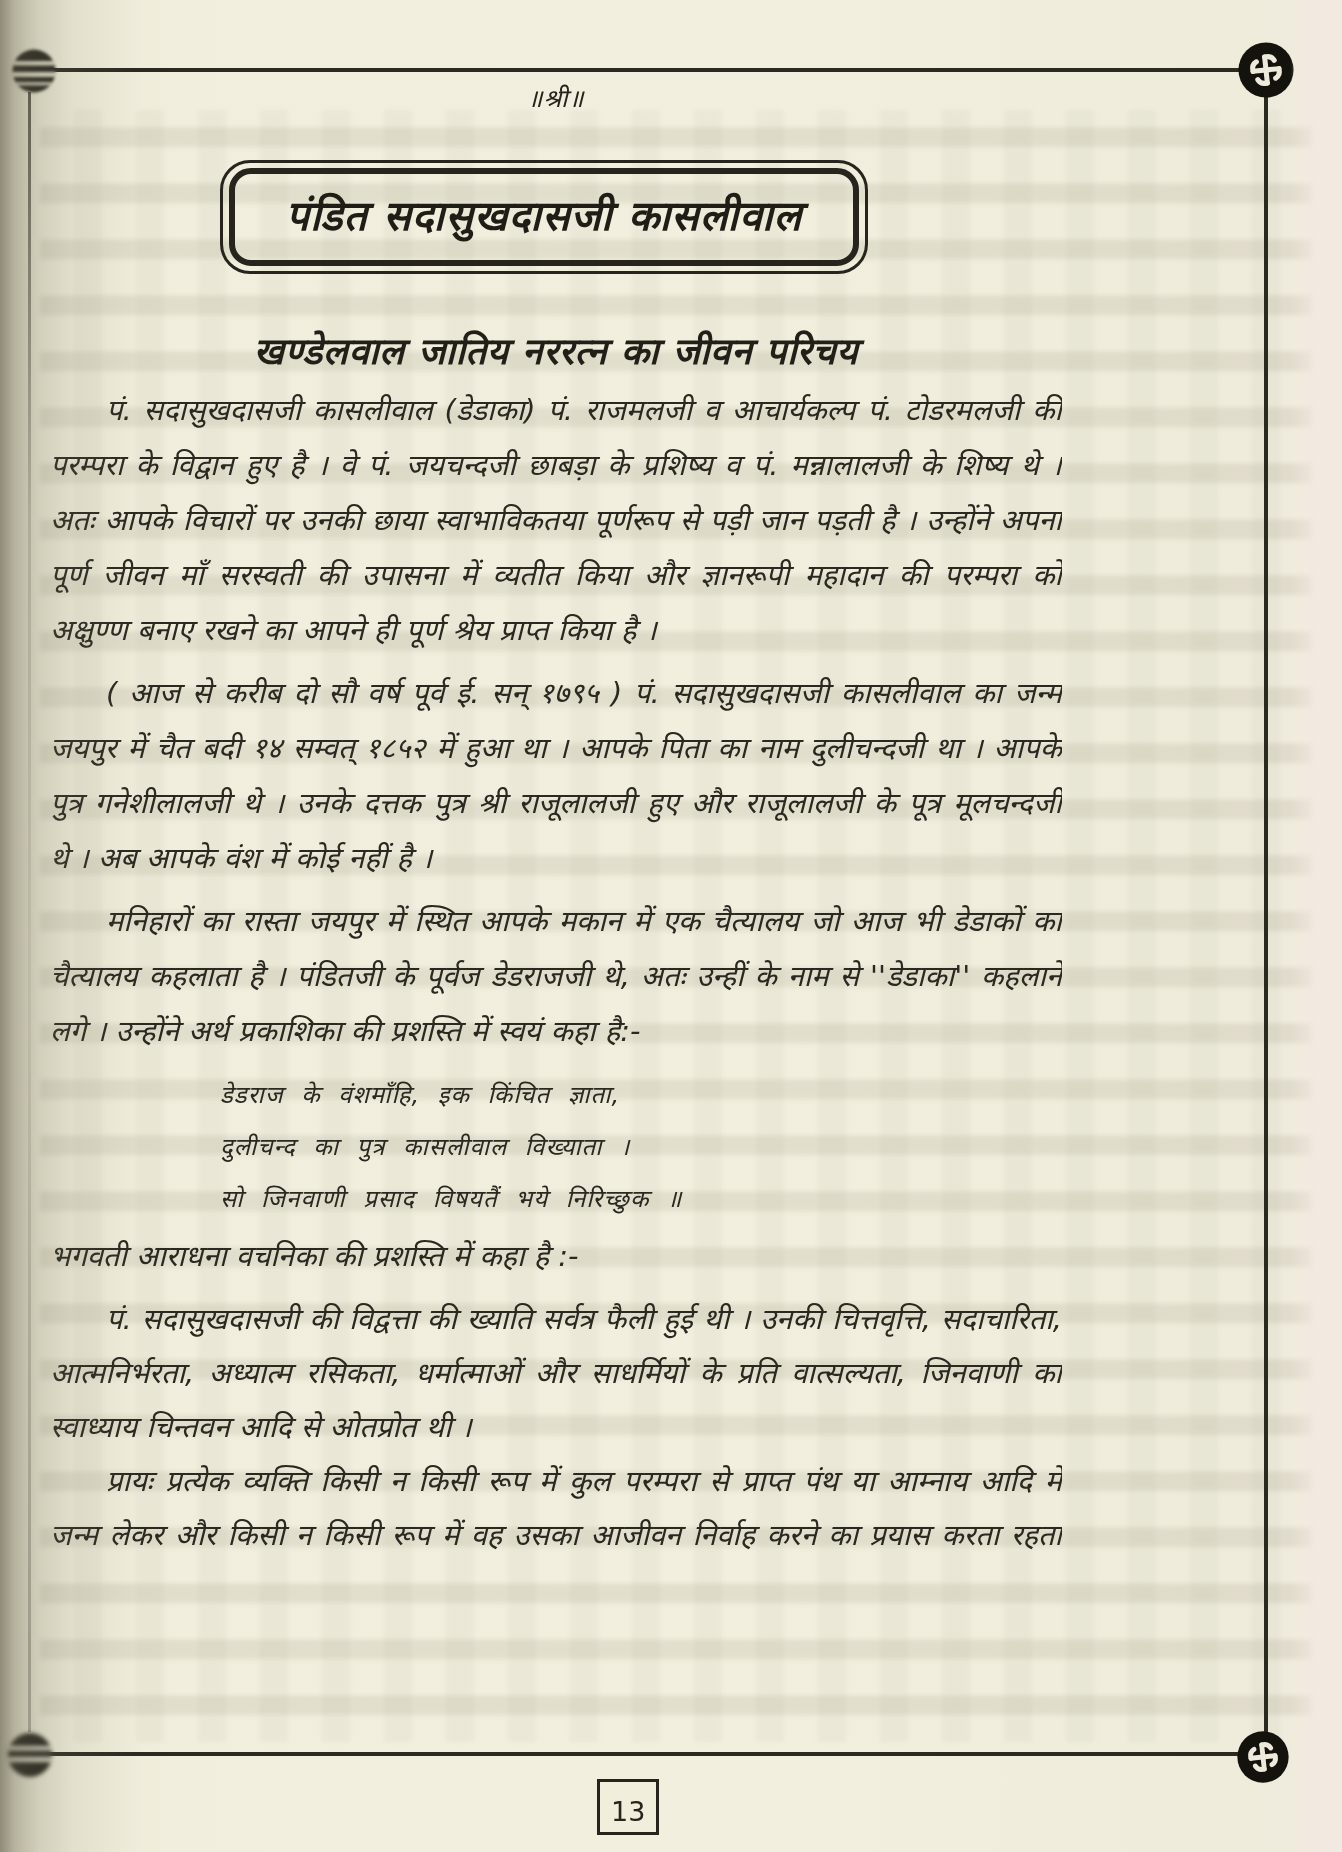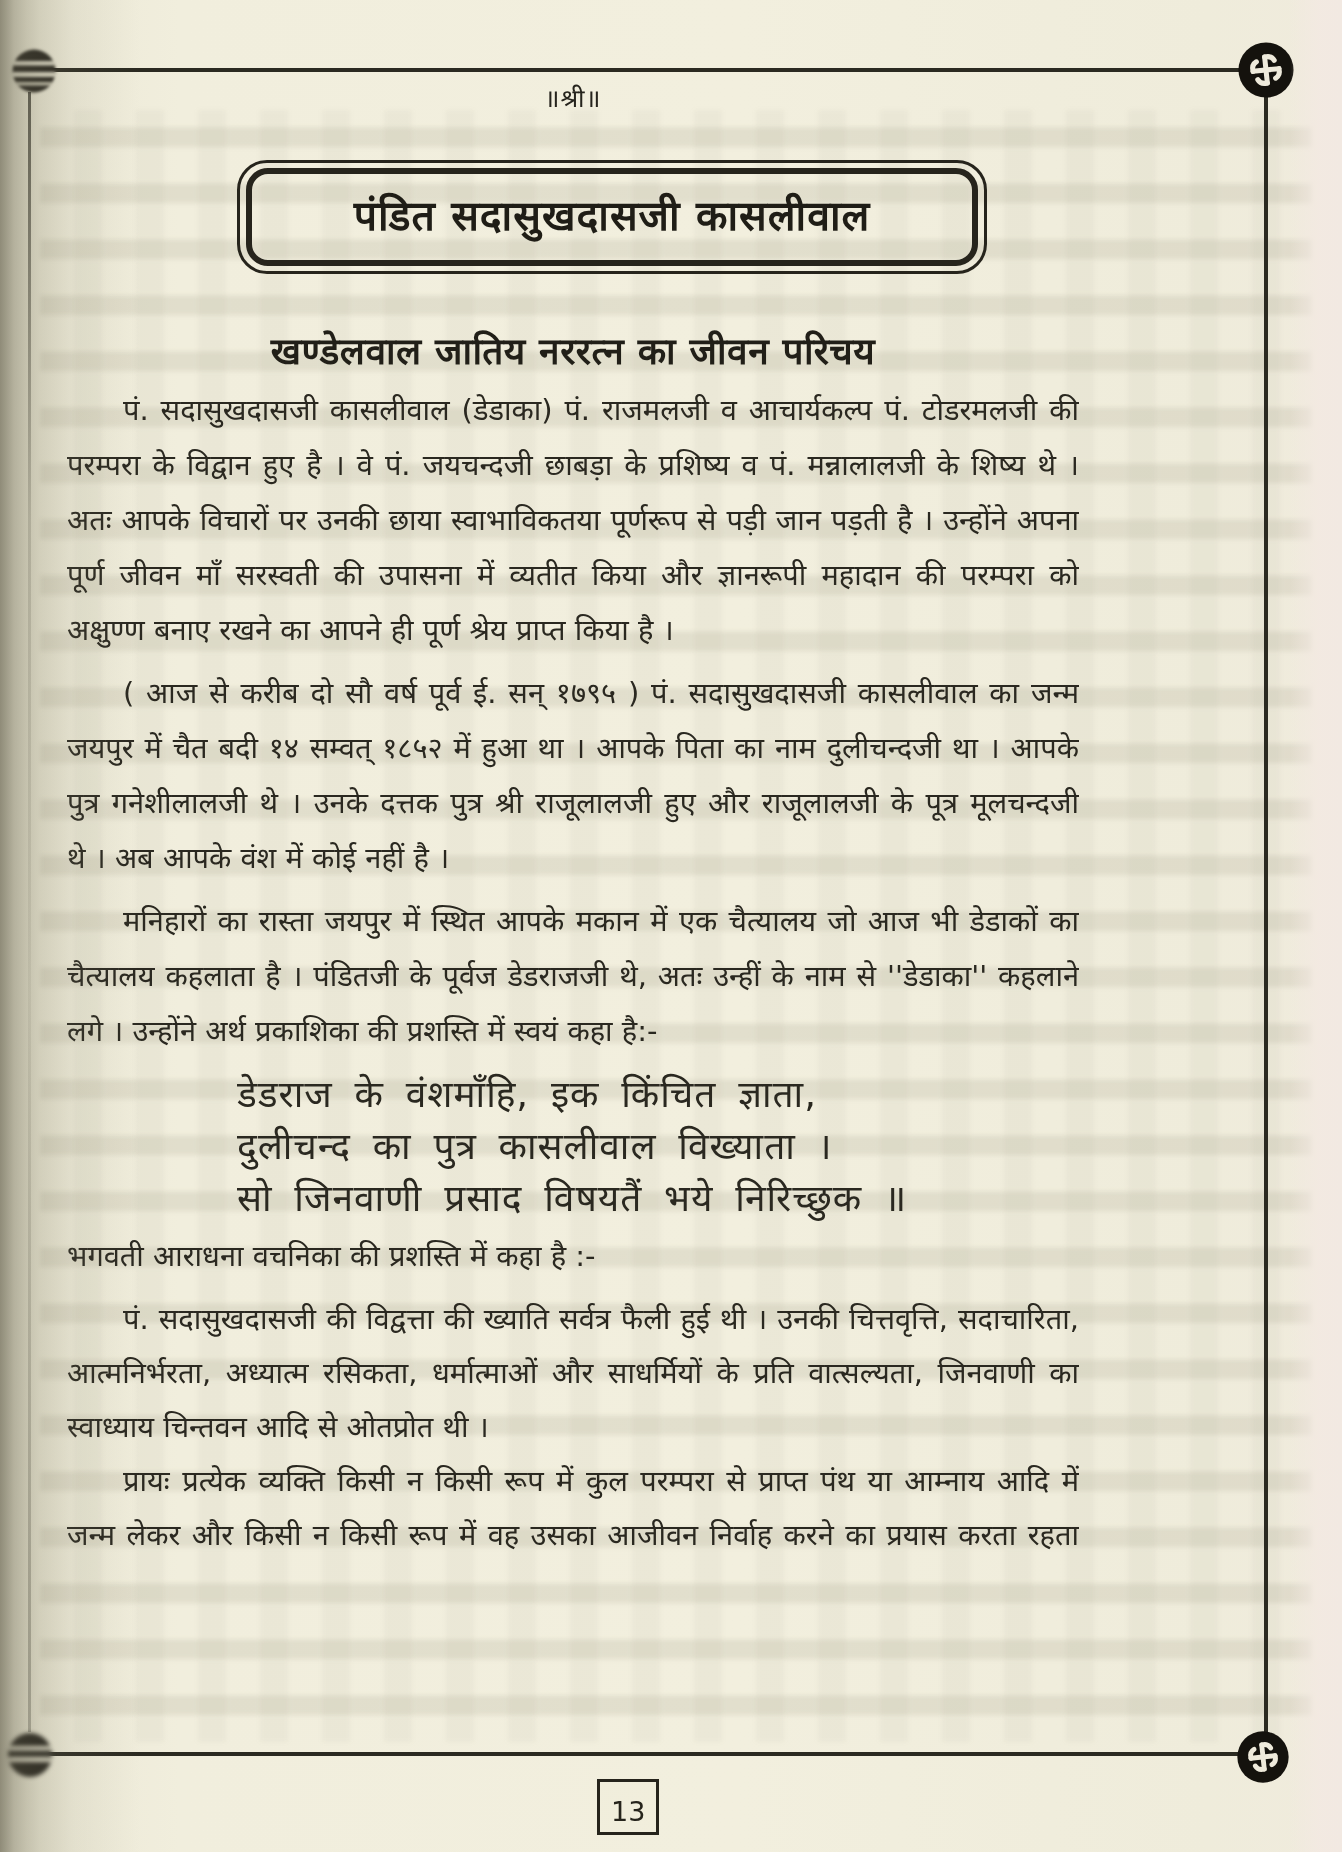--- a/index.html
+++ b/index.html
@@ -24,41 +24,41 @@
   .rule-bottom { left:44px;  top:1752px;  width:1196px; height:4px; }
   .rule-right  { left:1264px; top:96px;   width:4px;  height:1638px; }
   .rule-left   { left:28px;  top:92px;    width:3px;  height:1640px;
                  background:linear-gradient(180deg, rgba(43,42,33,.75), rgba(43,42,33,.18) 26%, rgba(43,42,33,.07) 55%, rgba(43,42,33,.3) 96%); }
   .corner { position:absolute; }
   .c-tr { left:1237px; top:41px; }
   .c-br { left:1236px; top:1730px; }
   .c-tl { left:11px; top:48px; filter:blur(1.4px); }
   .c-bl { left:7px;  top:1732px; filter:blur(2px); }
 
-  .text-col { position:absolute; left:67px; top:0; width:1012px; }
+  .text-col { position:absolute; left:50px; top:0; width:1012px;font-style:italic; }
   .shri { padding-top:84px; text-align:center; font-size:25px; line-height:30px; letter-spacing:1px; color:#26241d; }
 
-  .tbox { box-sizing:border-box; margin:46px 0 0 170px; width:750px;
+  .tbox { box-sizing:border-box; margin:46px 0 0 170px; width:648px;
           border:3px solid #26241c; border-radius:30px; padding:5px 6px; }
   .tbox-inner { border:6px solid #26241c; border-radius:22px; text-align:center;
           font-size:41px; font-weight:700; padding:12px 4px 18px; letter-spacing:1px;
           white-space:nowrap; color:#1f1d16; }
 
   .heading { margin-top:50px; text-align:center; font-size:37px; font-weight:700;
              letter-spacing:.5px; white-space:nowrap; color:#211f18; }
 
   .line { font-size:29px; line-height:55px; height:55px; overflow:hidden; color:#2a2820; }
   .jl { text-align:justify; text-align-last:justify; }
   .ll { text-align:left; text-align-last:left; }
   .ind { padding-left:56px; box-sizing:border-box; }
 
   .p1 { margin-top:64px; }
   .para { margin-top:8px; }
   .v1 { margin:10px 0 0 170px; }
-  .v1 .line { line-height:52px; height:52px; font-size:37px; word-spacing:9px; letter-spacing:1px; }
+  .v1 .line { line-height:52px; height:52px; font-size:24px; word-spacing:9px; letter-spacing:1px; }
   .vintro { margin-top:4px; }
   .v2 { margin:6px 0 0 252px; }
   .v2 .line { line-height:56px; height:56px; font-size:30px; letter-spacing:.5px; }
   .p4 { margin-top:8px; }
   .p4 .line, .p5 .line { line-height:54px; height:54px; }
   .p5 { margin-top:0; }
 
   .pagenum-box { position:absolute; left:597px; top:1779px; border:3px solid #26241c;
                  padding:14px 11px 5px; font-size:27px; color:#26241c; background:rgba(240,237,218,.6); }
 

